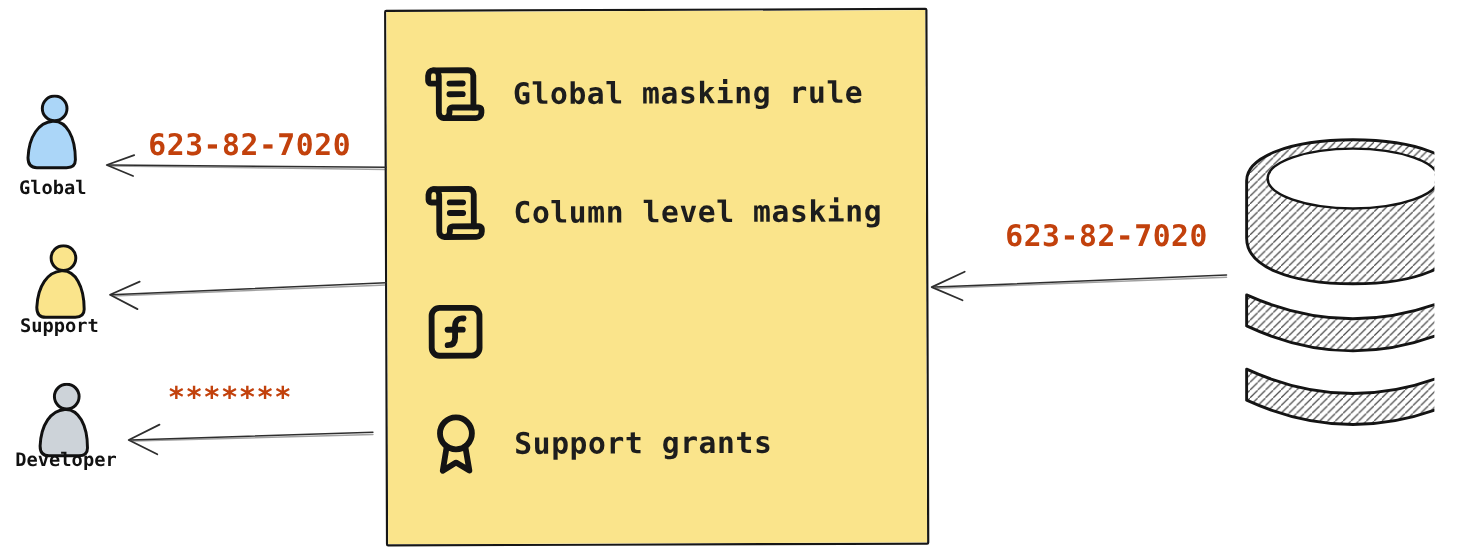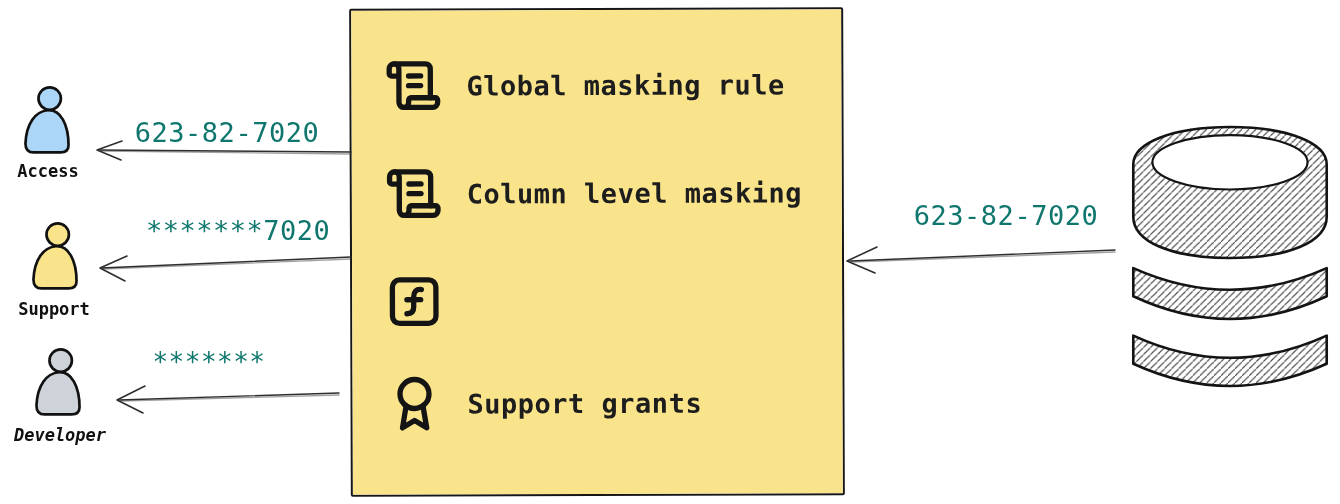--- a/index.html
+++ b/index.html
@@ -1,38 +1,38 @@
 <!DOCTYPE html>
 <html><head>
 <meta charset="utf-8">
 <style>
   html,body{margin:0;padding:0;background:#fff;}
   .canvas{
     position:relative;width:1304px;height:504px;background:#ffffff;overflow:hidden;
-    font-family:"DejaVu Sans Mono", monospace;color:#1b1b1b;padding-left:37px;
+    font-family:"DejaVu Sans Mono", monospace;color:#1b1b1b;
   }
   .abs{position:absolute;}
   
   .mask-box{
     position:absolute;left:350px;top:8px;width:490px;height:484px;
     border:2.5px solid #161616;border-radius:2px;transform:rotate(-0.2deg);
   }
   .box-bg{position:absolute;left:0;top:0;width:100%;height:100%;}
   .box-row{position:absolute;left:33px;display:flex;align-items:center;}
   .box-row .row-icon{width:58px;height:58px;flex:0 0 auto;}
   .box-row .row-label{
     margin-left:24px;font-size:27px;font-weight:700;color:#1d1d1d;white-space:nowrap;
     letter-spacing:0.5px;
   }
   
   .persona-label{
     position:absolute;text-align:center;font-size:17px;font-weight:700;color:#111;
   }
   .flow-value{
-    position:absolute;text-align:center;font-size:27px;font-weight:400;color:#0f766e;
+    position:absolute;text-align:center;font-size:27px;font-weight:700;color:#c2410c;
     white-space:nowrap;letter-spacing:0.5px;
   }
   svg{display:block;}
   .arrow-layer{position:absolute;left:0;top:0;pointer-events:none;}
 </style>
 </head>
 <body>
 
 <div class="canvas">
 
@@ -75,36 +75,35 @@
         <path d="M15.477 12.89 17 22l-5-3-5 3 1.523-9.11"></path>
       </svg>
       <span class="row-label">Support grants</span>
     </div>
   </div>
 
   <svg class="abs" style="left:20px;top:86px;" width="54" height="70" viewBox="0 0 60 78">
     <path d="M31,27 C45,26 54,43 54,66 C54,71 51,74 45,74 L15,74 C9,74 6,71 6,64 C7,42 17,28 31,27 Z" stroke="#111" stroke-width="3" fill="#ABD6F8"></path>
     <circle cx="33" cy="14" r="12.5" stroke="#111" stroke-width="3" fill="#ABD6F8"></circle>
   </svg>
-  <div class="persona-label" style="left:2px;top:161px;width:92px;">Access</div>
+  <div class="persona-label" style="left:2px;top:161px;width:92px;">Global</div>
 
   <svg class="abs" style="left:28px;top:222px;" width="54" height="70" viewBox="0 0 60 78">
     <path d="M31,27 C45,26 54,43 54,66 C54,71 51,74 45,74 L15,74 C9,74 6,71 6,64 C7,42 17,28 31,27 Z" stroke="#111" stroke-width="3" fill="#FAE48B"></path>
     <circle cx="33" cy="14" r="12.5" stroke="#111" stroke-width="3" fill="#FAE48B"></circle>
   </svg>
-  <div class="persona-label" style="left:8px;top:299px;width:92px;">Support</div>
+  <div class="persona-label" style="left:8px;top:287px;width:92px;">Support</div>
 
   <svg class="abs" style="left:31px;top:348px;" width="54" height="70" viewBox="0 0 60 78">
     <path d="M31,27 C45,26 54,43 54,66 C54,71 51,74 45,74 L15,74 C9,74 6,71 6,64 C7,42 17,28 31,27 Z" stroke="#111" stroke-width="3" fill="#CDD3D9"></path>
     <circle cx="33" cy="14" r="12.5" stroke="#111" stroke-width="3" fill="#CDD3D9"></circle>
   </svg>
-  <div class="persona-label" style="left:6px;top:425px;width:108px;font-style:italic;">Developer</div>
+  <div class="persona-label" style="left:6px;top:409px;width:108px;">Developer</div>
 
   <div class="flow-value" style="left:126px;top:117px;width:202px;">623-82-7020</div>
-  <div class="flow-value" style="left:146px;top:215px;width:184px;">*******7020</div>
   <div class="flow-value" style="left:148px;top:347px;width:122px;font-size:26px;">*******</div>
   <div class="flow-value" style="left:910px;top:200px;width:192px;">623-82-7020</div>
 
   <svg class="abs" style="left:1128px;top:122px;" width="204" height="272" viewBox="0 0 200 270">
     <defs>
       <pattern id="hatch" patternUnits="userSpaceOnUse" width="7" height="7">
         <path d="M-1,8 L8,-1" stroke="#4a4a4a" stroke-width="1.1"></path>
       </pattern>
     </defs>
     <path d="M4,42 C4,21 42,5 100,5 C158,5 196,21 196,42 L196,94 C196,119 158,135 100,135 C42,135 4,119 4,94 Z" fill="url(#hatch)" stroke="#141414" stroke-width="2.6" stroke-linejoin="round"></path>

